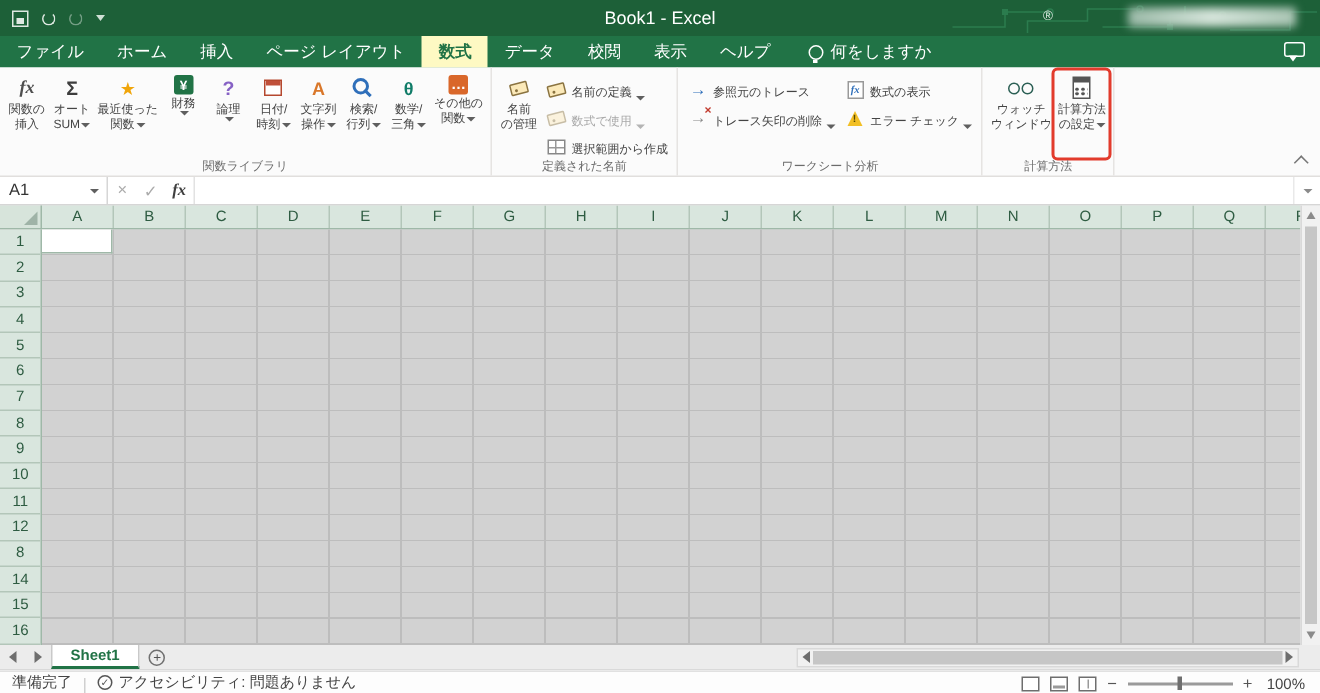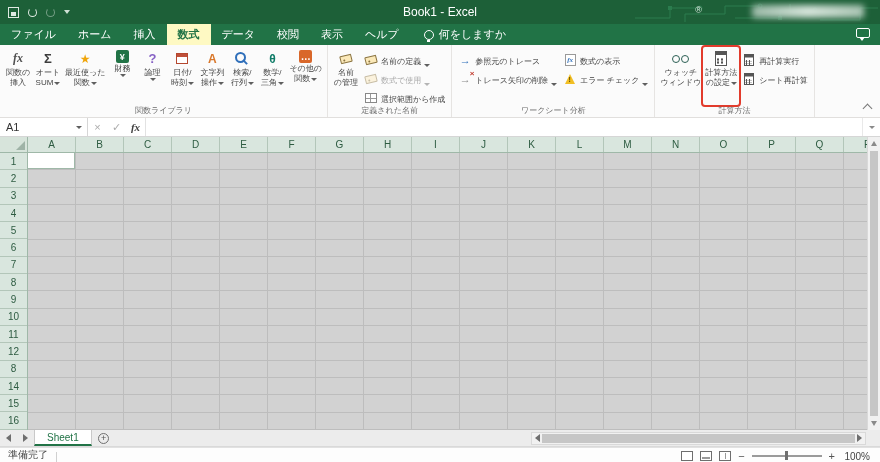--- a/index.html
+++ b/index.html
@@ -81,21 +81,21 @@
   .i-watch::after{content:"";width:6px;height:6px;border:1.6px solid #2b5f54;border-radius:50%;position:absolute;right:0;top:5px}
   .i-calc{width:12px;height:15px;border:1px solid #555;background:#fff;box-shadow:inset 0 3px 0 #555}
   .i-calc::after{content:"";position:absolute;left:3px;top:8px;width:9px;height:6px;
      background-image:radial-gradient(circle,#555 1px,transparent 1.3px);background-size:4px 3px}
   .i-calcs{width:10px;height:12px;border:1px solid #555;background:#fff;box-shadow:inset 0 2.5px 0 #555}
   .i-calcs::after{content:"";position:absolute;left:3px;top:7px;width:7px;height:5px;
      background-image:radial-gradient(circle,#555 .9px,transparent 1.1px);background-size:3px 2.5px}
 
   
   .fbar{position:absolute;left:0;top:118px;width:880px;height:19px;background:#fff;border-bottom:1px solid #d6d6d6;display:flex;align-items:stretch}
-  .namebox{width:88px;display:flex;align-items:center;padding-left:6px;font-size:11px;color:#333;border-right:1px solid #d6d6d6;position:relative;background:#fff}
+  .namebox{width:72px;display:flex;align-items:center;padding-left:6px;font-size:11px;color:#333;border-right:1px solid #d6d6d6;position:relative;background:#fff}
   .namebox .car{position:absolute;right:5px;top:8px}
   .fbtns{display:flex;align-items:center;gap:0;border-right:1px solid #e2e2e2}
   .fbtn{width:19px;height:100%;display:flex;align-items:center;justify-content:center;font-size:11px}
   .fbtn.gray{color:#ababab}
   .fbtn.fx{font:italic bold 11px "Liberation Serif","DejaVu Serif",serif;color:#3f3f3f}
   .finput{flex:1;background:#fff}
   .fexpand{width:18px;display:flex;align-items:center;justify-content:center;border-left:1px solid #e9e9e9}
   .fexpand .car{border-top-color:#8a8a8a}
 
   
@@ -114,21 +114,21 @@
   .vscroll{position:absolute;right:0;top:0;width:13px;bottom:0;background:#f1f1f1;border-left:1px solid #d9d9d9}
   .vup{position:absolute;left:3px;top:4px;width:0;height:0;border-left:3.5px solid transparent;border-right:3.5px solid transparent;border-bottom:5px solid #8a8a8a}
   .vdn{position:absolute;left:3px;bottom:4px;width:0;height:0;border-left:3.5px solid transparent;border-right:3.5px solid transparent;border-top:5px solid #8a8a8a}
   .vthumb{position:absolute;left:2px;right:2px;top:14px;bottom:14px;background:#c6c6c6}
 
   
   .sheetbar{position:absolute;left:0;top:430px;width:880px;height:17px;background:#ececec;border-bottom:1px solid #d9d9d9;display:flex;align-items:stretch}
   .snav{width:17px;display:flex;align-items:center;justify-content:center}
   .tri-l{width:0;height:0;border-top:4px solid transparent;border-bottom:4px solid transparent;border-right:5px solid #6e6e6e}
   .tri-r{width:0;height:0;border-top:4px solid transparent;border-bottom:4px solid transparent;border-left:5px solid #6e6e6e}
-  .stab{display:flex;align-items:center;padding:0 12px;background:#fff;color:#217346;font-size:10px;font-weight:normal;border-right:1px solid #c9c9c9;border-left:1px solid #c9c9c9;border-bottom:2px solid #217346}
+  .stab{display:flex;align-items:center;padding:0 12px;background:#fff;color:#217346;font-size:10px;font-weight:bold;border-right:1px solid #c9c9c9;border-left:1px solid #c9c9c9;border-bottom:2px solid #217346}
   .addsheet{width:24px;display:flex;align-items:center;justify-content:center}
   .plusc{width:11px;height:11px;border:1px solid #707070;border-radius:50%;display:flex;align-items:center;justify-content:center;font-size:9px;color:#555;line-height:1}
   .hscroll{margin-left:auto;margin-right:14px;align-self:center;width:335px;height:13px;background:#f1f1f1;border:1px solid #d9d9d9;display:flex;align-items:center}
   .hthumb{flex:1;height:9px;margin:0 2px;background:#c6c6c6}
 
   
   .statusbar{position:absolute;left:0;top:447px;width:880px;height:15px;background:#fdfdfd;border-top:1px solid #e1e1e1;display:flex;align-items:flex-end;font-size:10px;color:#444}
   .statusbar .sep{width:1px;height:10px;background:#d0d0d0;margin:0 8px}
   .ready{margin-left:8px}
   .acc{display:flex;align-items:center;gap:4px}
@@ -171,20 +171,21 @@
     </div>
     <div class="tbtitle">Book1 - Excel</div>
     <span class="rmark">®</span>
     <div class="userblur"></div>
   </div>
 
   <div class="tabrow">
     <div class="rtab">ファイル</div>
     <div class="rtab">ホーム</div>
     <div class="rtab">挿入</div>
+    <div class="rtab">ページ レイアウト</div>
     <div class="rtab active">数式</div>
     <div class="rtab">データ</div>
     <div class="rtab">校閲</div>
     <div class="rtab">表示</div>
     <div class="rtab">ヘルプ</div>
     <div class="tellme">
       <span class="bulb"></span>
       <span>何をしますか</span>
     </div>
     <span class="comment-ic"></span>
@@ -350,34 +351,20 @@
       </div>
       <div class="lbtn red-hl">
         <span class="icn">
             <span class="i-calc"></span>
           </span>
         <span class="l1">計算方法</span>
         <span class="l2">
             <span>の設定</span>
             <i class="car"></i>
           </span>
-      </div>
-      <div class="scol">
-        <div class="sbtn">
-          <span class="icn">
-              <span class="i-calcs"></span>
-            </span>
-          <span>再計算実行</span>
-        </div>
-        <div class="sbtn">
-          <span class="icn">
-              <span class="i-calcs"></span>
-            </span>
-          <span>シート再計算</span>
-        </div>
       </div>
       <div class="glabel">計算方法</div>
     </div>
 
     <span class="chev"></span>
   </div>
 
   <div class="fbar">
     <div class="namebox">
       <span>A1</span>
@@ -458,20 +445,24 @@
     <div class="hscroll">
       <span class="tri-l" style="margin-left:3px"></span>
       <span class="hthumb"></span>
       <span class="tri-r" style="margin-right:3px"></span>
     </div>
   </div>
 
   <div class="statusbar">
     <span class="ready">準備完了</span>
     <span class="sep"></span>
+    <span class="acc">
+      <span class="accic">✓</span>
+      <span>アクセシビリティ: 問題ありません</span>
+    </span>
     <div class="sright">
       <span class="vbtn"></span>
       <span class="vbtn pl"></span>
       <span class="vbtn pb"></span>
       <span class="zoomsign">−</span>
       <span class="zoomtrack">
           <span class="zoomthumb"></span>
         </span>
       <span class="zoomsign">+</span>
       <span class="zoomtxt">100%</span>

